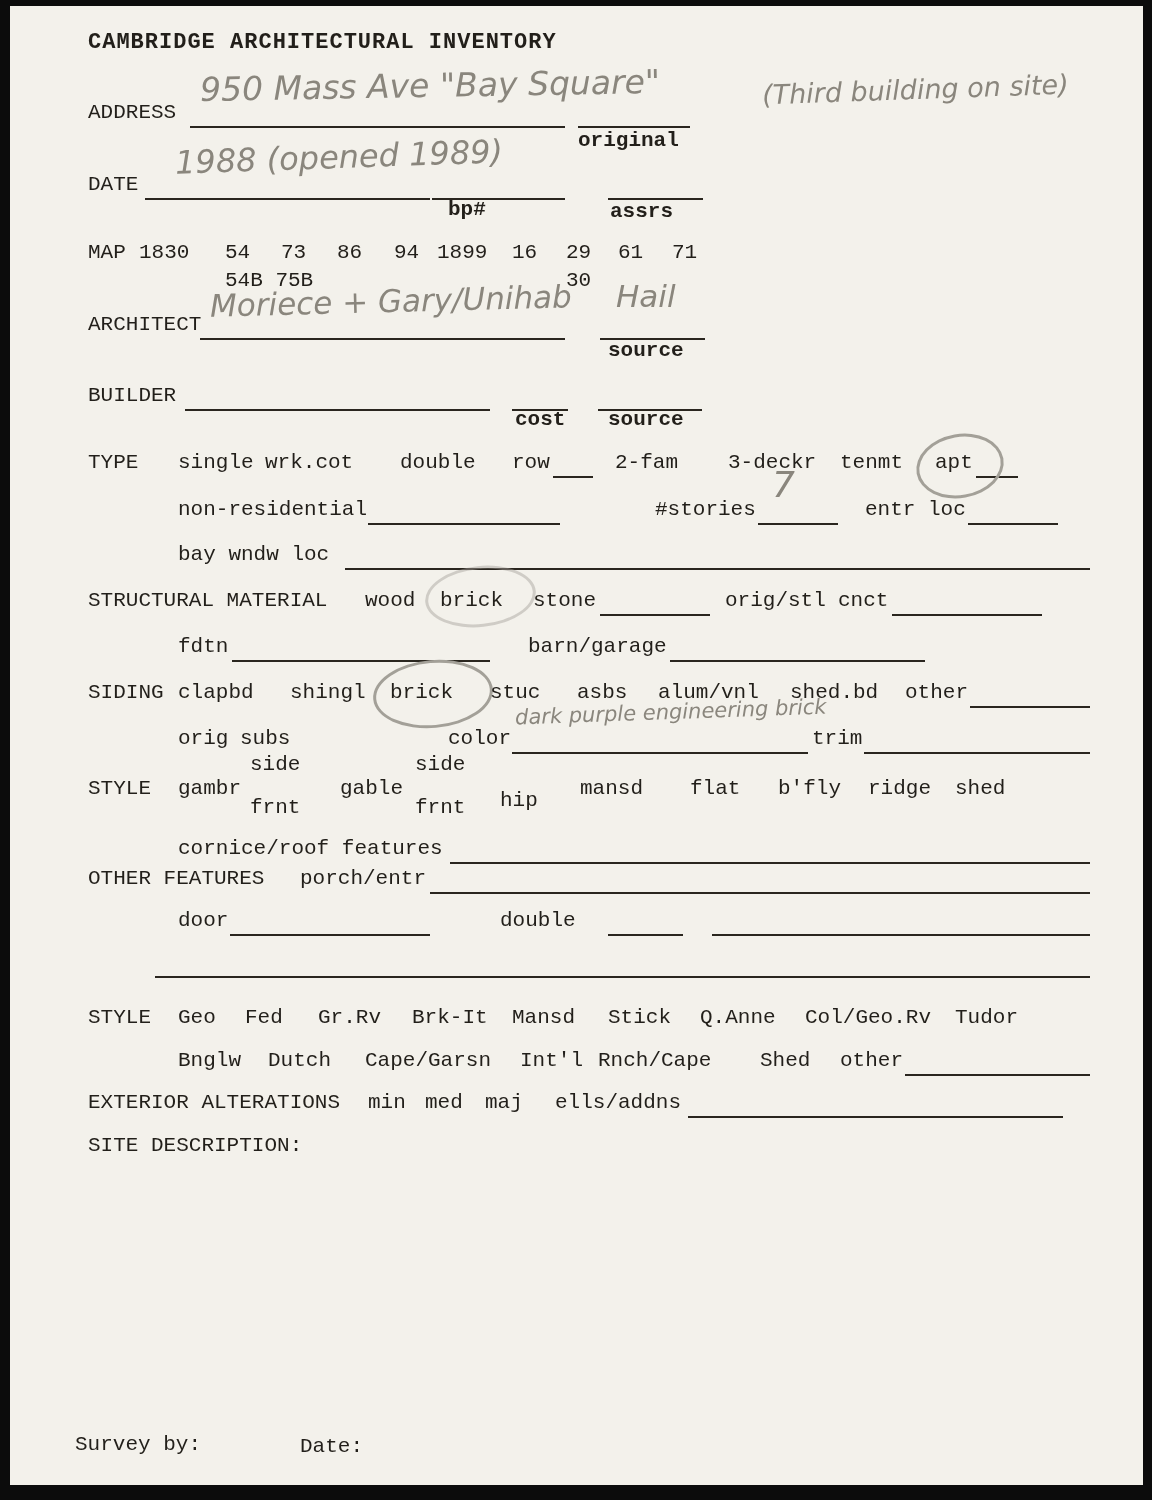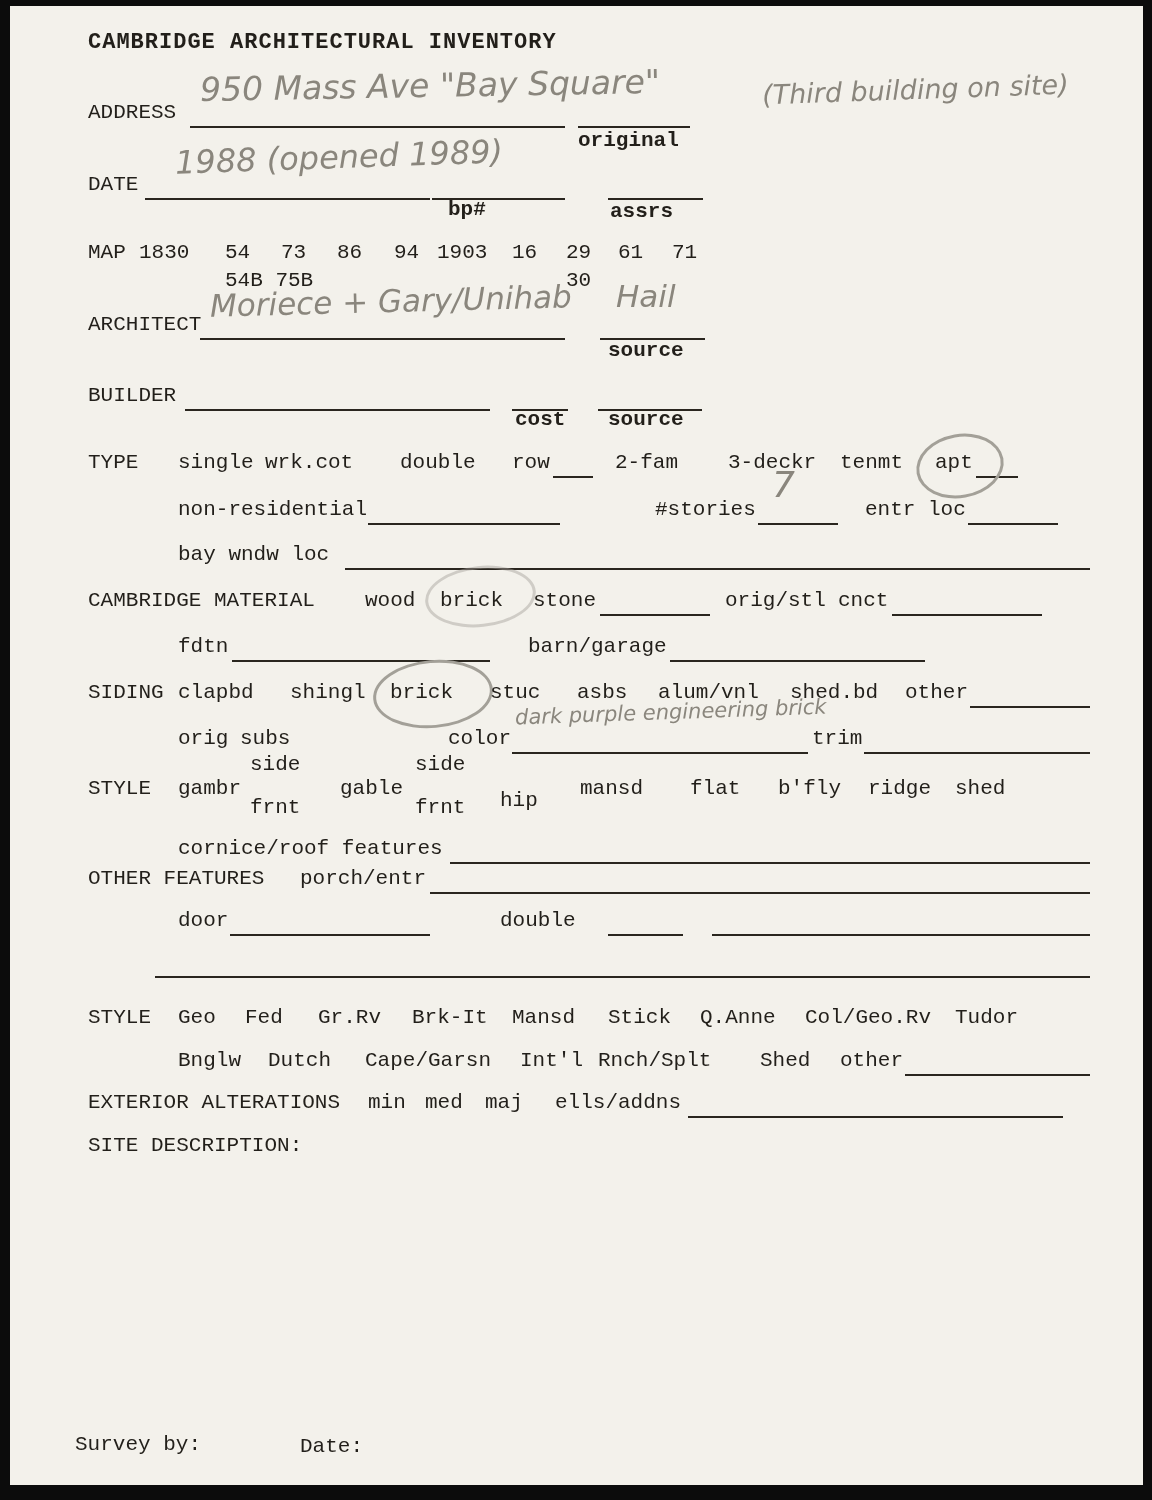--- a/index.html
+++ b/index.html
@@ -43,21 +43,21 @@
   <span class="hw" style="left:175px;top:138px;font-size:32px;transform:rotate(-2deg)">1988 (opened 1989)</span>
   <span class="tw b" style="left:448px;top:197px">bp#</span>
   <span class="tw b" style="left:610px;top:199px">assrs</span>
 
   <span class="tw" style="left:88px;top:240px">MAP</span>
   <span class="tw" style="left:139px;top:240px">1830</span>
   <span class="tw" style="left:225px;top:240px">54</span>
   <span class="tw" style="left:281px;top:240px">73</span>
   <span class="tw" style="left:337px;top:240px">86</span>
   <span class="tw" style="left:394px;top:240px">94</span>
-  <span class="tw" style="left:437px;top:240px">1903</span>
+  <span class="tw" style="left:437px;top:240px">1899</span>
   <span class="tw" style="left:512px;top:240px">16</span>
   <span class="tw" style="left:566px;top:240px">29</span>
   <span class="tw" style="left:618px;top:240px">61</span>
   <span class="tw" style="left:672px;top:240px">71</span>
   <span class="tw" style="left:225px;top:268px">54B 75B</span>
   <span class="tw" style="left:566px;top:268px">30</span>
 
   <span class="tw" style="left:88px;top:312px">ARCHITECT</span>
   <span class="line" style="left:200px;top:312px;width:365px"></span>
   <span class="line" style="left:600px;top:312px;width:105px"></span>
@@ -89,21 +89,21 @@
   <span class="line" style="left:368px;top:497px;width:192px"></span>
   <span class="tw" style="left:655px;top:497px">#stories</span>
   <span class="line" style="left:758px;top:497px;width:80px"></span>
   <span class="hw" style="left:772px;top:464px;font-size:36px">7</span>
   <span class="tw" style="left:865px;top:497px">entr loc</span>
   <span class="line" style="left:968px;top:497px;width:90px"></span>
 
   <span class="tw" style="left:178px;top:542px">bay wndw loc</span>
   <span class="line" style="left:345px;top:542px;width:745px"></span>
 
-  <span class="tw" style="left:88px;top:588px">CAMBRIDGE MATERIAL</span>
+  <span class="tw" style="left:88px;top:588px">STRUCTURAL MATERIAL</span>
   <span class="tw" style="left:365px;top:588px">wood</span>
   <span class="tw" style="left:440px;top:588px">brick</span>
   <span class="circle faint" style="left:425px;top:566px;width:105px;height:55px;transform:rotate(-6deg)"></span>
   <span class="tw" style="left:533px;top:588px">stone</span>
   <span class="line" style="left:600px;top:588px;width:110px"></span>
   <span class="tw" style="left:725px;top:588px">orig/stl</span>
   <span class="tw" style="left:838px;top:588px">cnct</span>
   <span class="line" style="left:892px;top:588px;width:150px"></span>
 
   <span class="tw" style="left:178px;top:634px">fdtn</span>
@@ -168,21 +168,21 @@
   <span class="tw" style="left:512px;top:1005px">Mansd</span>
   <span class="tw" style="left:608px;top:1005px">Stick</span>
   <span class="tw" style="left:700px;top:1005px">Q.Anne</span>
   <span class="tw" style="left:805px;top:1005px">Col/Geo.Rv</span>
   <span class="tw" style="left:955px;top:1005px">Tudor</span>
 
   <span class="tw" style="left:178px;top:1048px">Bnglw</span>
   <span class="tw" style="left:268px;top:1048px">Dutch</span>
   <span class="tw" style="left:365px;top:1048px">Cape/Garsn</span>
   <span class="tw" style="left:520px;top:1048px">Int'l</span>
-  <span class="tw" style="left:598px;top:1048px">Rnch/Splt</span>
+  <span class="tw" style="left:598px;top:1048px">Rnch/Cape</span>
   <span class="tw" style="left:760px;top:1048px">Shed</span>
   <span class="tw" style="left:840px;top:1048px">other</span>
   <span class="line" style="left:905px;top:1048px;width:185px"></span>
 
   <span class="tw" style="left:88px;top:1090px">EXTERIOR ALTERATIONS</span>
   <span class="tw" style="left:368px;top:1090px">min</span>
   <span class="tw" style="left:425px;top:1090px">med</span>
   <span class="tw" style="left:485px;top:1090px">maj</span>
   <span class="tw" style="left:555px;top:1090px">ells/addns</span>
   <span class="line" style="left:688px;top:1090px;width:375px"></span>

